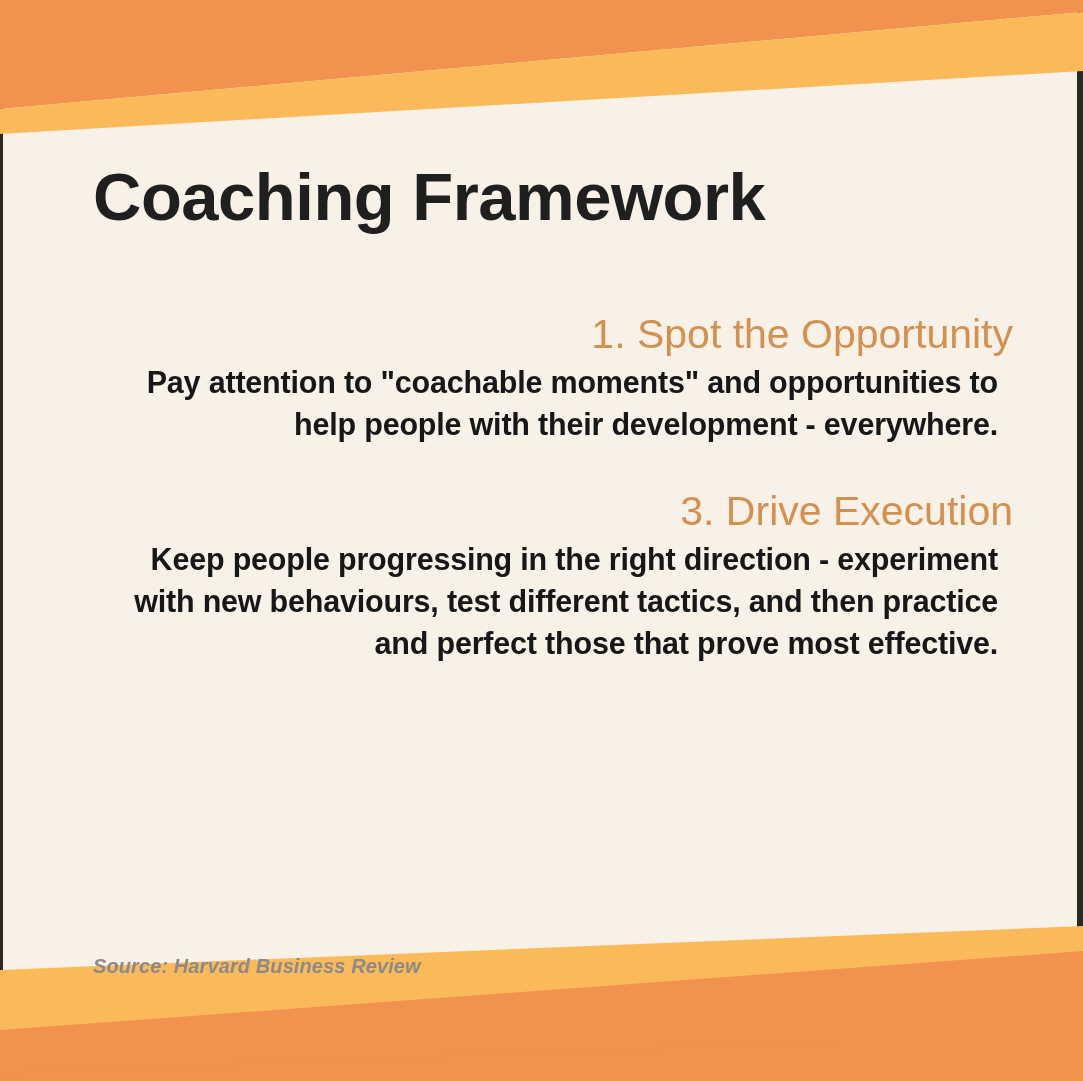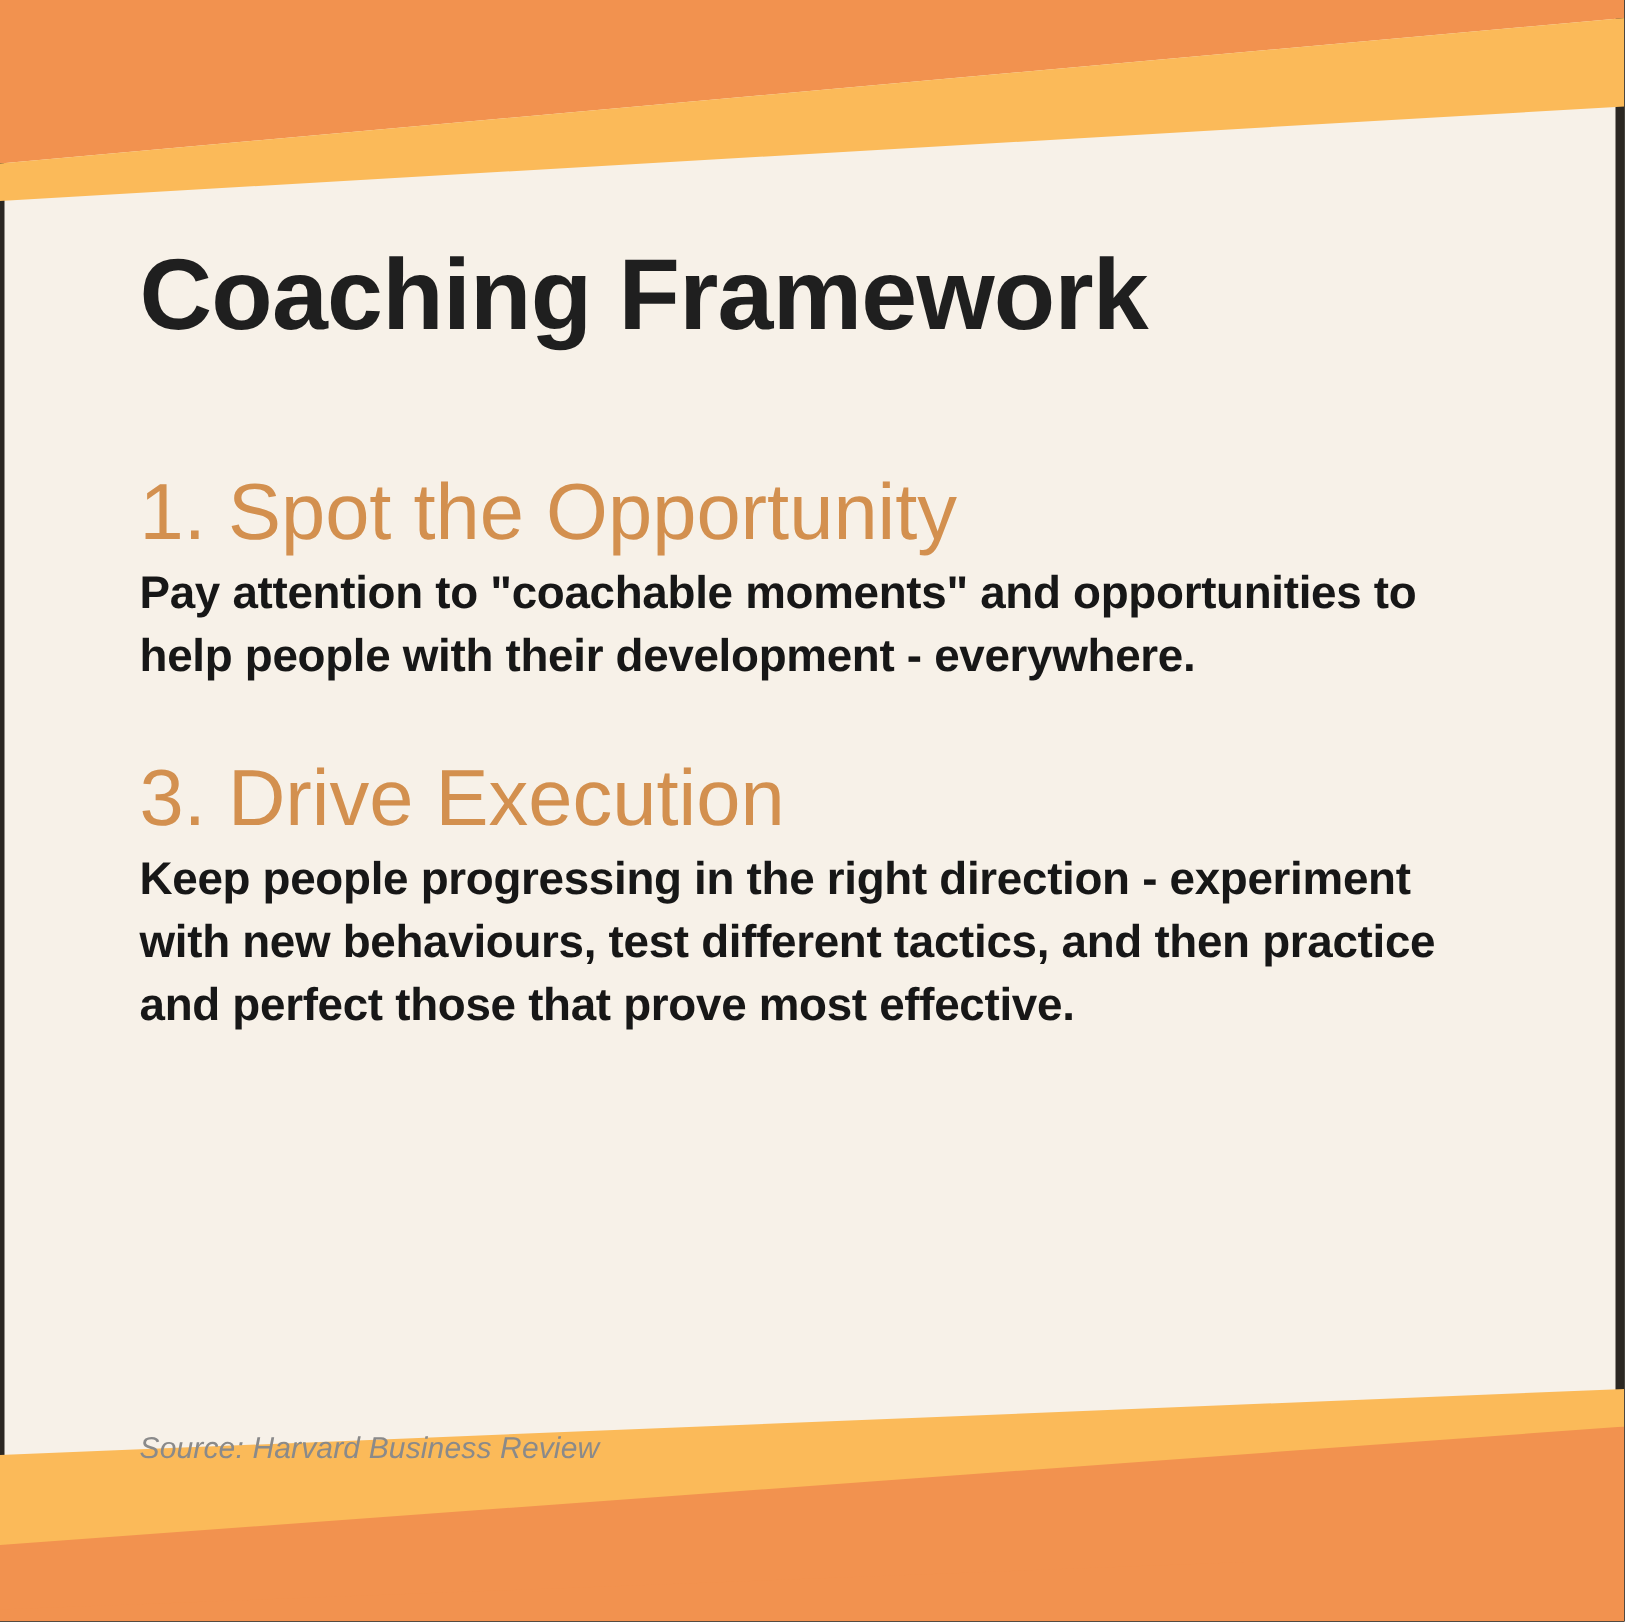--- a/index.html
+++ b/index.html
@@ -64,20 +64,21 @@
     clip-path: polygon(0 32px, 840px 0, 840px 100%, 0 100%);
   }
 
   
   .content {
     position: absolute;
     left: 93px;
     top: 0;
     width: 920px;
     height: 1081px;
+    text-align: right;
   }
   .page-title {
     position: absolute;
     top: 163px;
     left: 0;
     margin: 0;
     font-size: 67px;
     font-weight: 700;
     letter-spacing: -0.5px;
     color: #1f1f1f;
@@ -86,21 +87,21 @@
   }
   .sections {
     position: absolute;
     top: 312px;
     left: 0;
     width: 920px;
   }
   .section { margin-bottom: 44px; }
   .section-heading {
     margin: 0 0 4px 0;
-    font-size: 53px;
+    font-size: 41px;
     font-weight: 400;
     color: #D3904F;
     line-height: 1.12;
     letter-spacing: 0px;
     white-space: nowrap;
   }
   .section-body {
     margin: 0;
     font-size: 30.5px;
     font-weight: 700;
@@ -109,21 +110,21 @@
     letter-spacing: -0.2px;
     max-width: 905px;
   }
   .source {
     position: absolute;
     top: 955px;
     left: 0;
     margin: 0;
     font-size: 20px;
     font-style: italic;
-    font-weight: 400;
+    font-weight: 700;
     color: #8a8a8a;
     letter-spacing: 0.1px;
   }
 </style>
 </head>
 <body>
 
 <div id="poster">
 
   <div class="bg-cream"></div>

